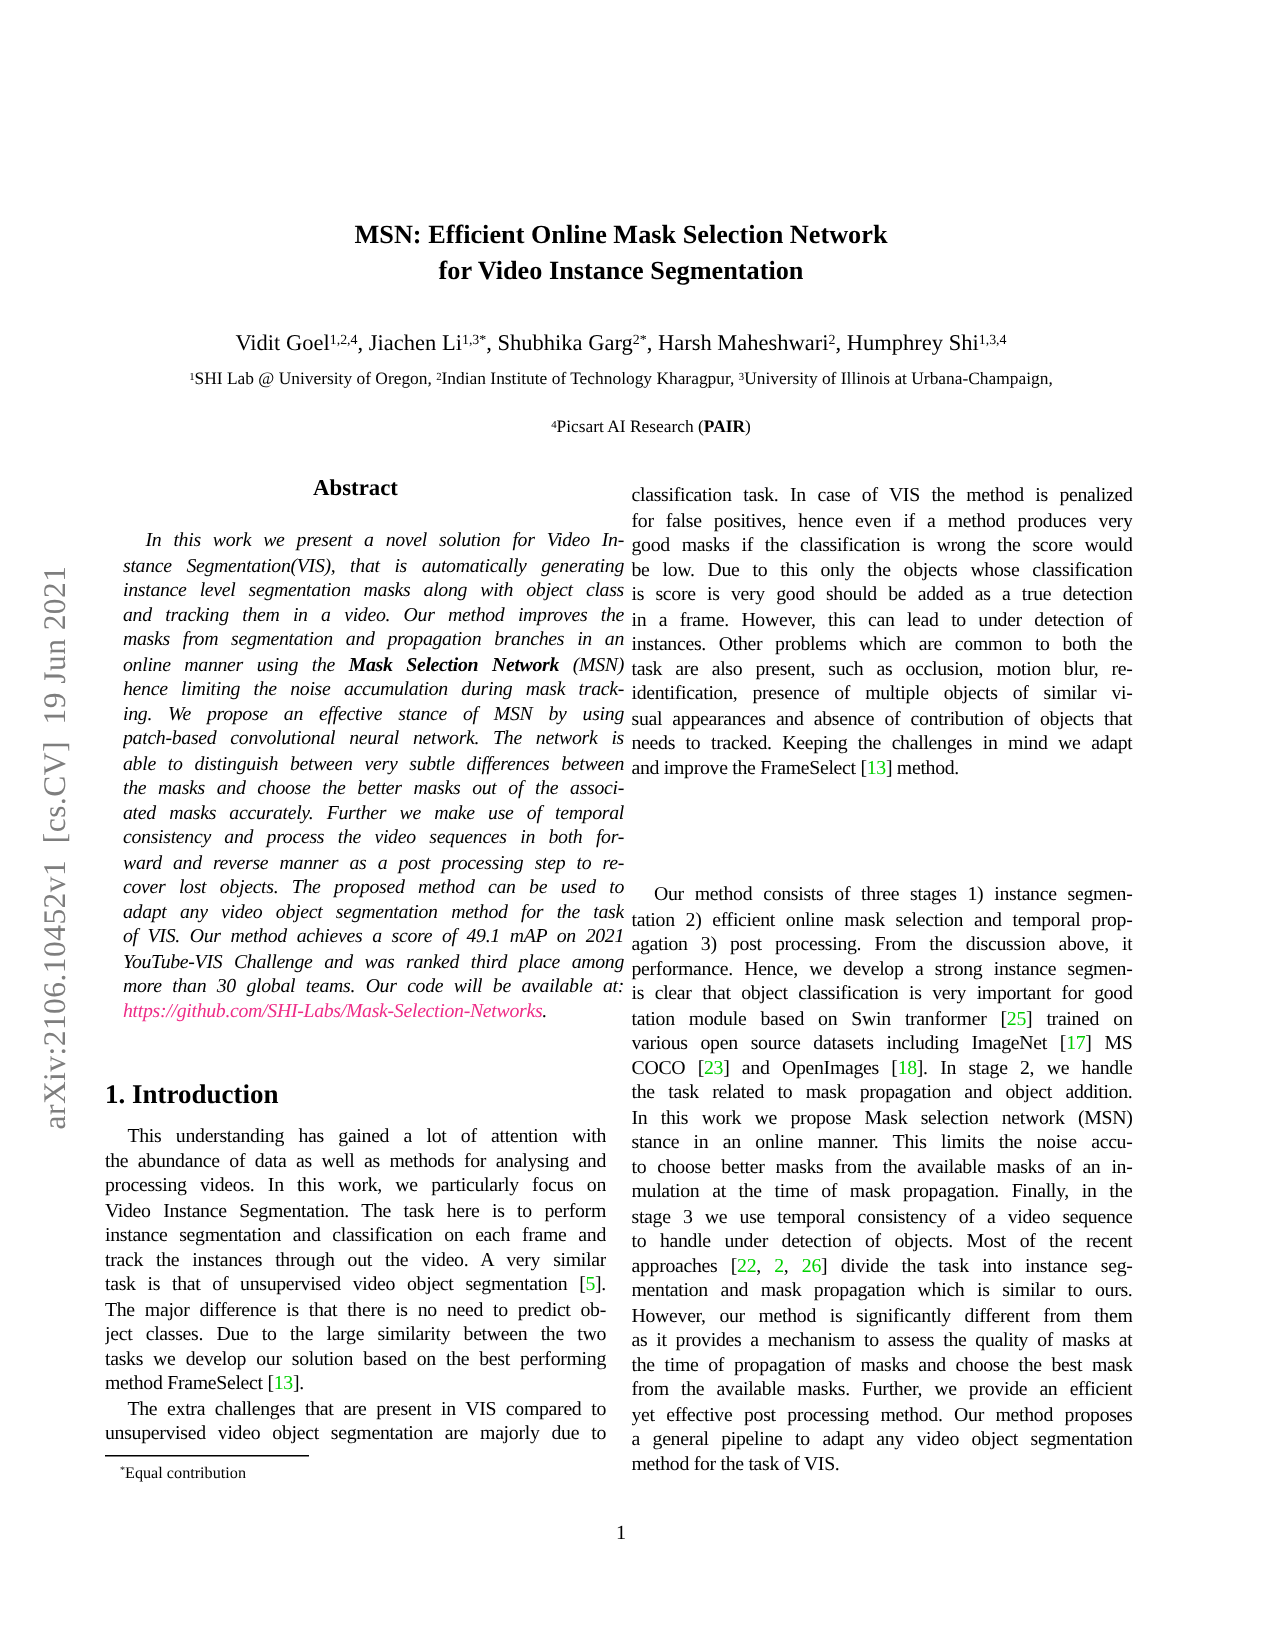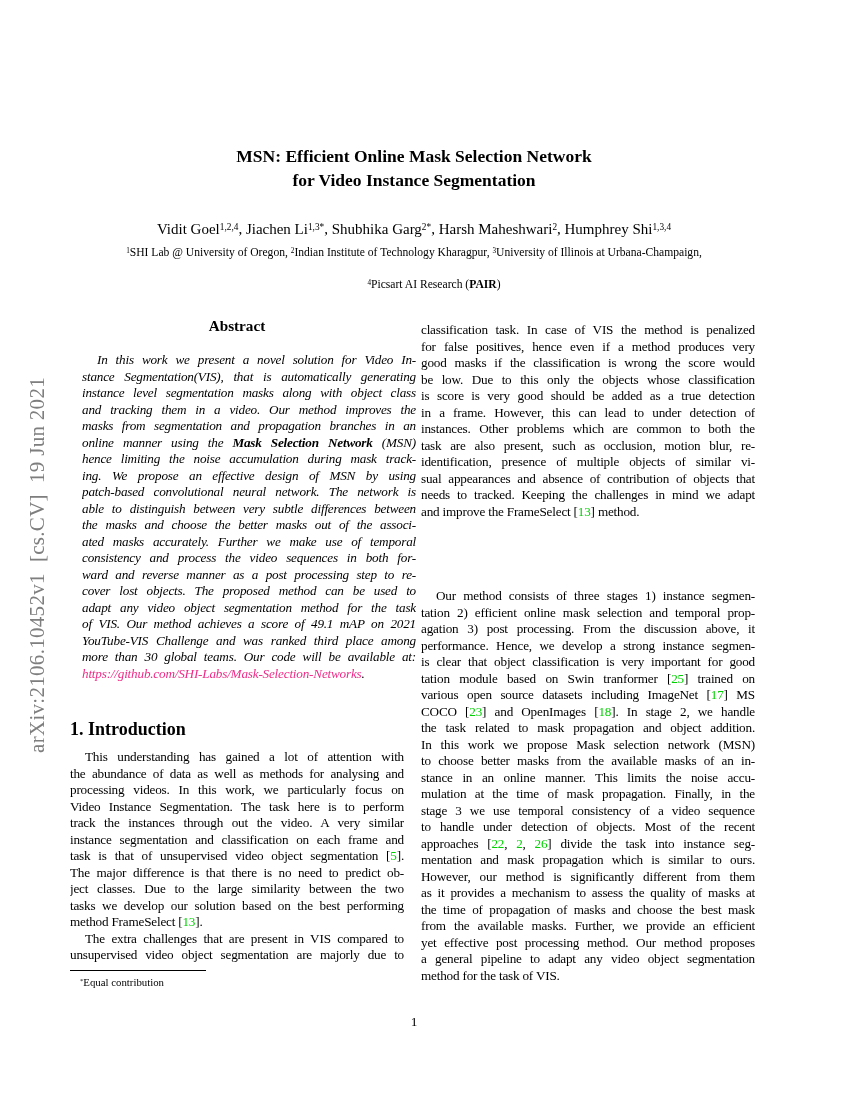--- a/index.html
+++ b/index.html
@@ -73,21 +73,21 @@
   <div class="abs-head">Abstract</div>
 
   <div class="colblock abs-body">
       <div class="line indent">In this work we present a novel solution for Video In-</div>
       <div class="line">stance Segmentation(VIS), that is automatically generating</div>
       <div class="line">instance level segmentation masks along with object class</div>
       <div class="line">and tracking them in a video. Our method improves the</div>
       <div class="line">masks from segmentation and propagation branches in an</div>
       <div class="line">online manner using the <b>Mask Selection Network</b> (MSN)</div>
       <div class="line">hence limiting the noise accumulation during mask track-</div>
-      <div class="line">ing. We propose an effective design of MSN by using</div>
+      <div class="line">ing. We propose an effective stance of MSN by using</div>
       <div class="line">patch-based convolutional neural network. The network is</div>
       <div class="line">able to distinguish between very subtle differences between</div>
       <div class="line">the masks and choose the better masks out of the associ-</div>
       <div class="line">ated masks accurately. Further we make use of temporal</div>
       <div class="line">consistency and process the video sequences in both for-</div>
       <div class="line">ward and reverse manner as a post processing step to re-</div>
       <div class="line">cover lost objects. The proposed method can be used to</div>
       <div class="line">adapt any video object segmentation method for the task</div>
       <div class="line">of VIS. Our method achieves a score of 49.1 mAP on 2021</div>
       <div class="line">YouTube-VIS Challenge and was ranked third place among</div>
@@ -95,22 +95,22 @@
       <div class="line lastline"><span class="url">https://github.com/SHI-Labs/Mask-Selection-Networks</span>.</div>
     </div>
 
   <div class="sec-head">1. Introduction</div>
 
   <div class="colblock intro-body">
       <div class="line indent">This understanding has gained a lot of attention with</div>
       <div class="line">the abundance of data as well as methods for analysing and</div>
       <div class="line">processing videos. In this work, we particularly focus on</div>
       <div class="line">Video Instance Segmentation. The task here is to perform</div>
+      <div class="line">instance segmentation and classification on each frame and</div>
       <div class="line">track the instances through out the video. A very similar</div>
-      <div class="line">instance segmentation and classification on each frame and</div>
       <div class="line">task is that of unsupervised video object segmentation [<span class="cite">5</span>].</div>
       <div class="line">The major difference is that there is no need to predict ob-</div>
       <div class="line">ject classes. Due to the large similarity between the two</div>
       <div class="line">tasks we develop our solution based on the best performing</div>
       <div class="line lastline">method FrameSelect [<span class="cite">13</span>].</div>
       <div class="line indent">The extra challenges that are present in VIS compared to</div>
       <div class="line">unsupervised video object segmentation are majorly due to</div>
     </div>
 
   <div class="colblock rc-p1">
@@ -132,22 +132,22 @@
       <div class="line indent">Our method consists of three stages 1) instance segmen-</div>
       <div class="line">tation 2) efficient online mask selection and temporal prop-</div>
       <div class="line">agation 3) post processing. From the discussion above, it</div>
       <div class="line">performance. Hence, we develop a strong instance segmen-</div>
       <div class="line">is clear that object classification is very important for good</div>
       <div class="line">tation module based on Swin tranformer [<span class="cite">25</span>] trained on</div>
       <div class="line">various open source datasets including ImageNet [<span class="cite">17</span>] MS</div>
       <div class="line">COCO [<span class="cite">23</span>] and OpenImages [<span class="cite">18</span>]. In stage 2, we handle</div>
       <div class="line">the task related to mask propagation and object addition.</div>
       <div class="line">In this work we propose Mask selection network (MSN)</div>
+      <div class="line">stance in an online manner. This limits the noise accu-</div>
       <div class="line">to choose better masks from the available masks of an in-</div>
-      <div class="line">stance in an online manner. This limits the noise accu-</div>
       <div class="line">mulation at the time of mask propagation. Finally, in the</div>
       <div class="line">stage 3 we use temporal consistency of a video sequence</div>
       <div class="line">to handle under detection of objects. Most of the recent</div>
       <div class="line">approaches [<span class="cite">22</span>, <span class="cite">2</span>, <span class="cite">26</span>] divide the task into instance seg-</div>
       <div class="line">mentation and mask propagation which is similar to ours.</div>
       <div class="line">However, our method is significantly different from them</div>
       <div class="line">as it provides a mechanism to assess the quality of masks at</div>
       <div class="line">the time of propagation of masks and choose the best mask</div>
       <div class="line">from the available masks. Further, we provide an efficient</div>
       <div class="line">yet effective post processing method. Our method proposes</div>

